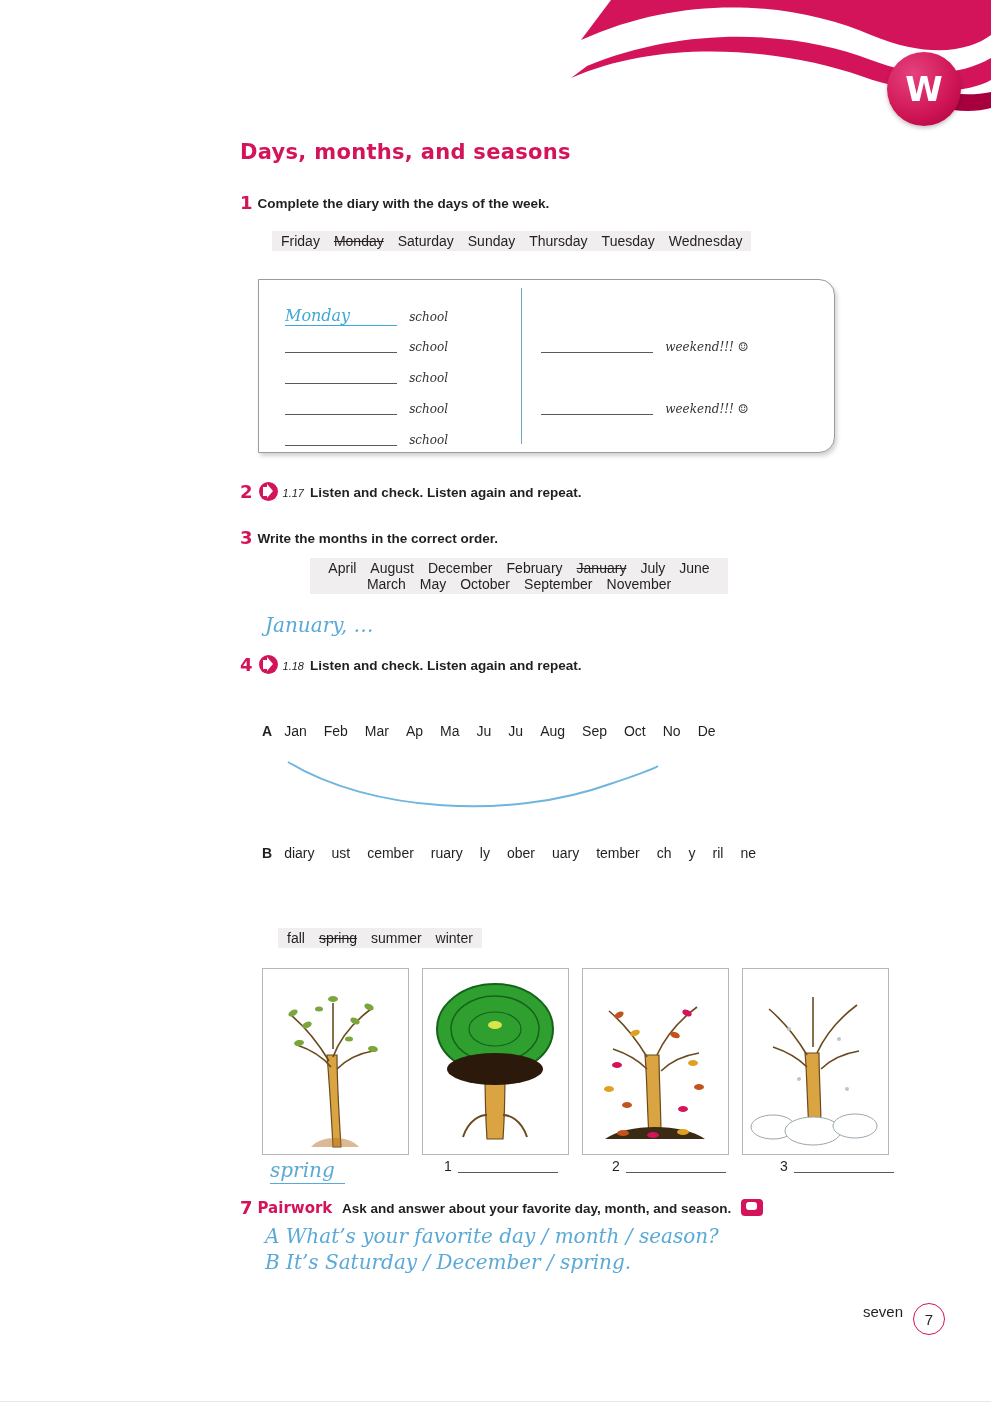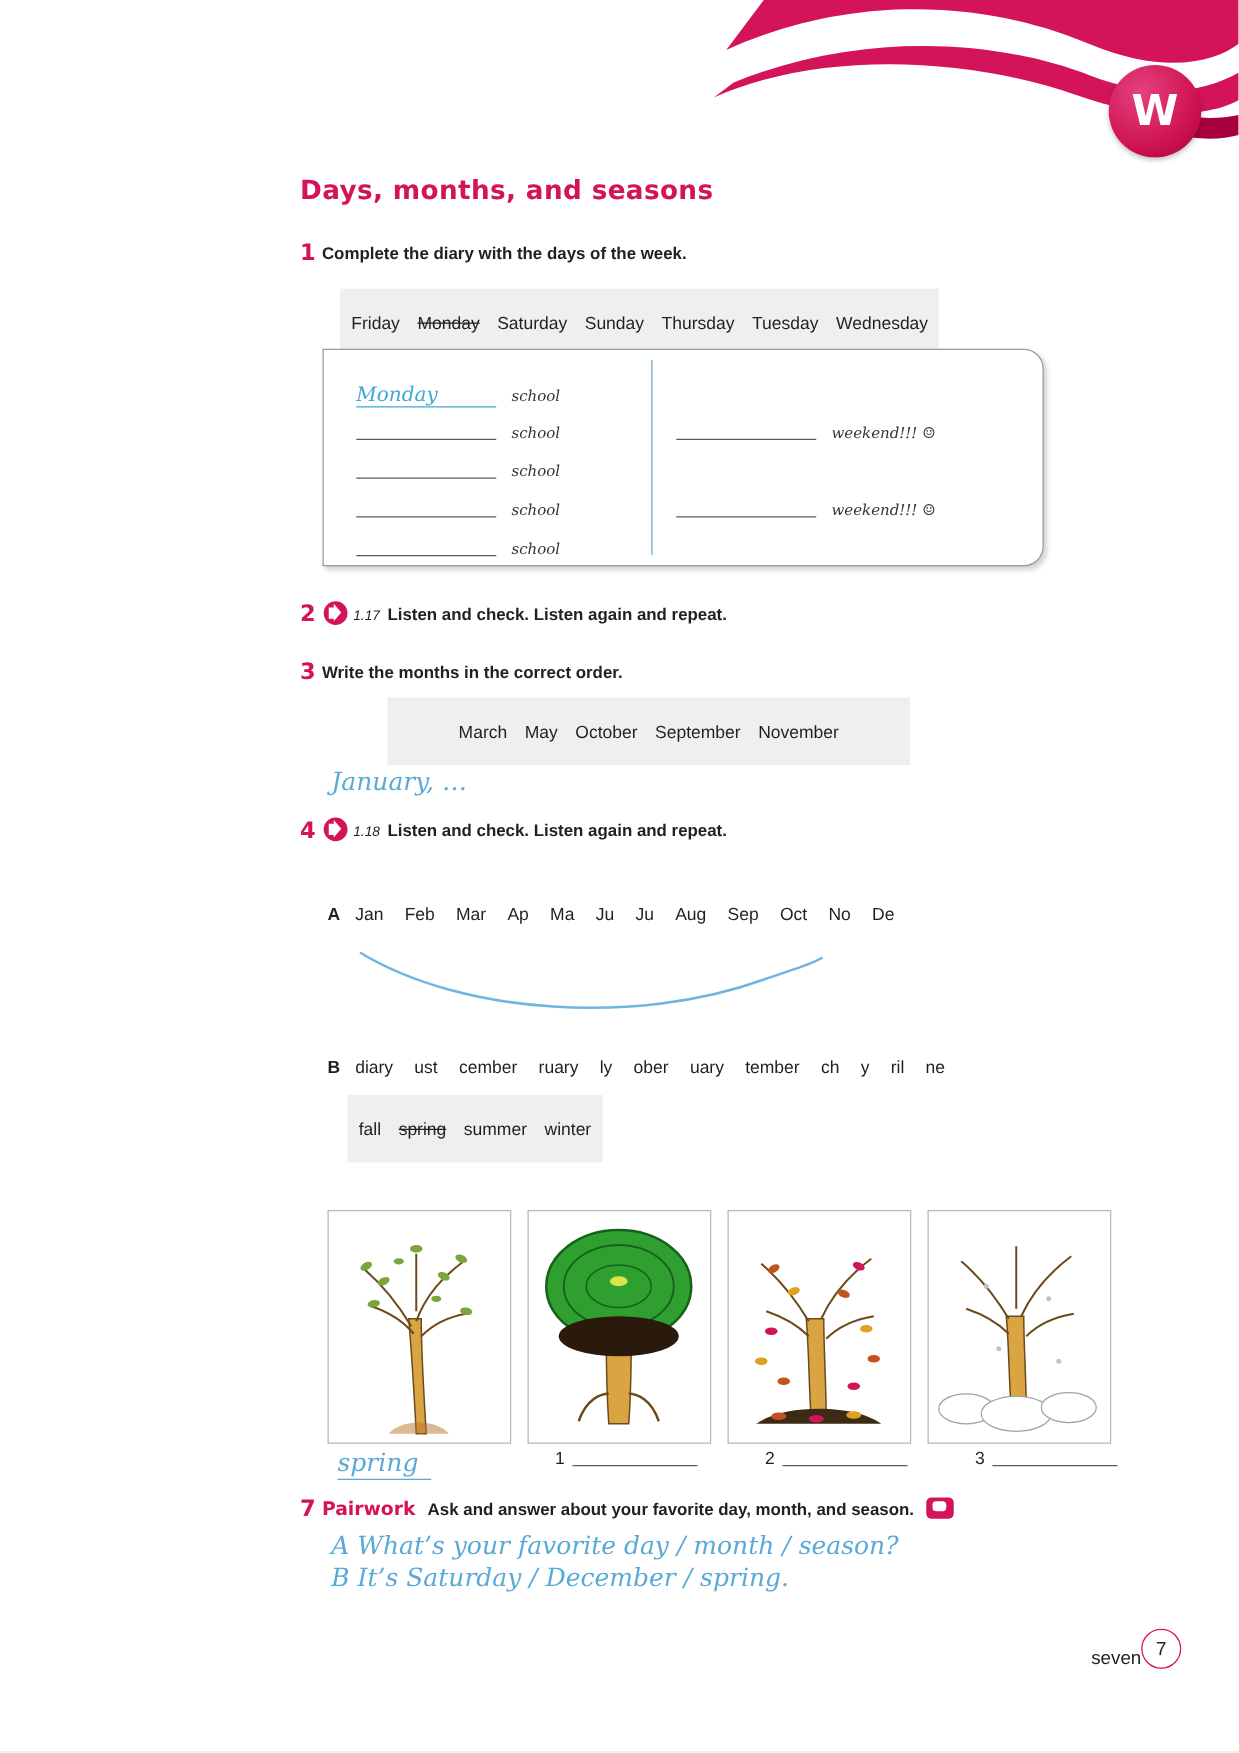--- a/index.html
+++ b/index.html
@@ -49,21 +49,21 @@
   .audio:before{
     content:"";position:absolute;left:4px;top:5px;width:5px;height:9px;background:#fff;
   }
   .audio:after{
     content:"";position:absolute;left:8px;top:2px;border-left:6px solid #fff;
     border-top:7px solid transparent;border-bottom:7px solid transparent;
   }
   .track{font-size:11px;color:#231f20;margin:0 6px 0 2px;font-style:italic;}
   
   .bank{
-    position:absolute;background:#f0eeee;padding:19px 9px;
+    position:absolute;background:#f0eeee;padding:2px 9px;
     font-size:14px;color:#231f20;
   }
   .bank span{margin-right:14px;white-space:nowrap;}
   .bank span:last-child{margin-right:0;}
   .struck{text-decoration:line-through;}
   
   .diary{
     position:absolute;left:258px;top:279px;width:575px;height:172px;
     background:#fff;border:1px solid #9b9b9b;border-radius:0 16px 16px 0;
     box-shadow:2px 3px 4px rgba(0,0,0,.18);
@@ -96,21 +96,21 @@
   .pwtag{color:#d4145a;font-weight:bold;font-size:15px;font-family:"DejaVu Sans",sans-serif;}
   .speak{
     display:inline-block;width:22px;height:17px;border-radius:4px;background:#d4145a;
     position:relative;vertical-align:-3px;margin-left:6px;
   }
   .speak:after{
     content:"";position:absolute;left:5px;top:3px;width:11px;height:8px;border-radius:3px;
     background:#fff;
   }
   
-  .footer{position:absolute;right:46px;bottom:66px;display:flex;align-items:flex-end;}
+  .footer{position:absolute;right:46px;bottom:66px;display:flex;align-items:flex-start;gap:10px;}
   .foot-word{font-size:15px;color:#231f20;}
   .pagecircle{
     width:30px;height:30px;border-radius:50%;border:1.5px solid #d4145a;color:#231f20;
     display:flex;align-items:center;justify-content:center;font-size:15px;
   }
 </style>
 </head>
 <body>
 
 <div class="page">
@@ -172,20 +172,23 @@
   <div class="ex" style="left:240px;top:481px;">
     <span class="num">2</span><span class="audio"></span><span class="track">1.17</span><span class="instr">Listen and check. Listen again and repeat.</span>
   </div>
 
   <div class="ex" style="left:240px;top:527px;">
     <span class="num">3</span><span class="instr">Write the months in the correct order.</span>
   </div>
 
   <div class="bank" style="left:310px;top:558px;width:400px;text-align:center;">
     <div>
+      <span>April</span><span>August</span><span>December</span><span>February</span><span class="struck">January</span><span>July</span><span>June</span>
+    </div>
+    <div>
       <span>March</span><span>May</span><span>October</span><span>September</span><span>November</span>
     </div>
   </div>
 
   <div class="hint" style="position:absolute;left:265px;top:613px;">January, …</div>
 
   <div class="ex" style="left:240px;top:654px;">
     <span class="num">4</span><span class="audio"></span><span class="track">1.18</span><span class="instr">Listen and check. Listen again and repeat.</span>
   </div>
 
@@ -196,21 +199,21 @@
 
   <svg class="curve">
     <path d="M8,20 C90,70 230,78 330,42 C360,32 372,28 378,24" stroke="#6fb5de" stroke-width="2" fill="none"></path>
   </svg>
 
   <div class="rowAB" style="left:262px;top:845px;">
     <span class="lbl">B</span><span class="item">diary</span><span class="item">ust</span><span class="item">cember</span><span class="item">ruary</span><span class="item">ly</span><span class="item">ober</span><span class="item">uary</span><span class="item">tember</span><span class="item">ch</span><span class="item">y</span><span class="item">ril</span><span class="item">ne</span>
   </div>
 
 
-  <div class="bank" style="left:278px;top:876px;">
+  <div class="bank" style="left:278px;top:928px;">
     <span>fall</span><span class="struck">spring</span><span>summer</span><span>winter</span>
   </div>
 
   <div class="trees">
 
     <div class="tree-card" style="left:0;">
       <svg width="143" height="183" viewBox="0 0 143 183">
         <path d="M70,178 C68,140 66,110 64,86 L74,86 C74,112 76,146 78,178 Z" fill="#d9a441" stroke="#6b4a1d" stroke-width="1.2"></path>
         <path d="M66,92 C54,72 42,58 28,46 M70,88 C78,66 92,52 108,40 M68,98 C58,86 46,80 34,76 M74,100 C86,88 98,84 110,82 M70,80 C70,62 70,48 70,34" stroke="#6b4a1d" stroke-width="1.6" fill="none"></path>
         <g fill="#7aa63c">

